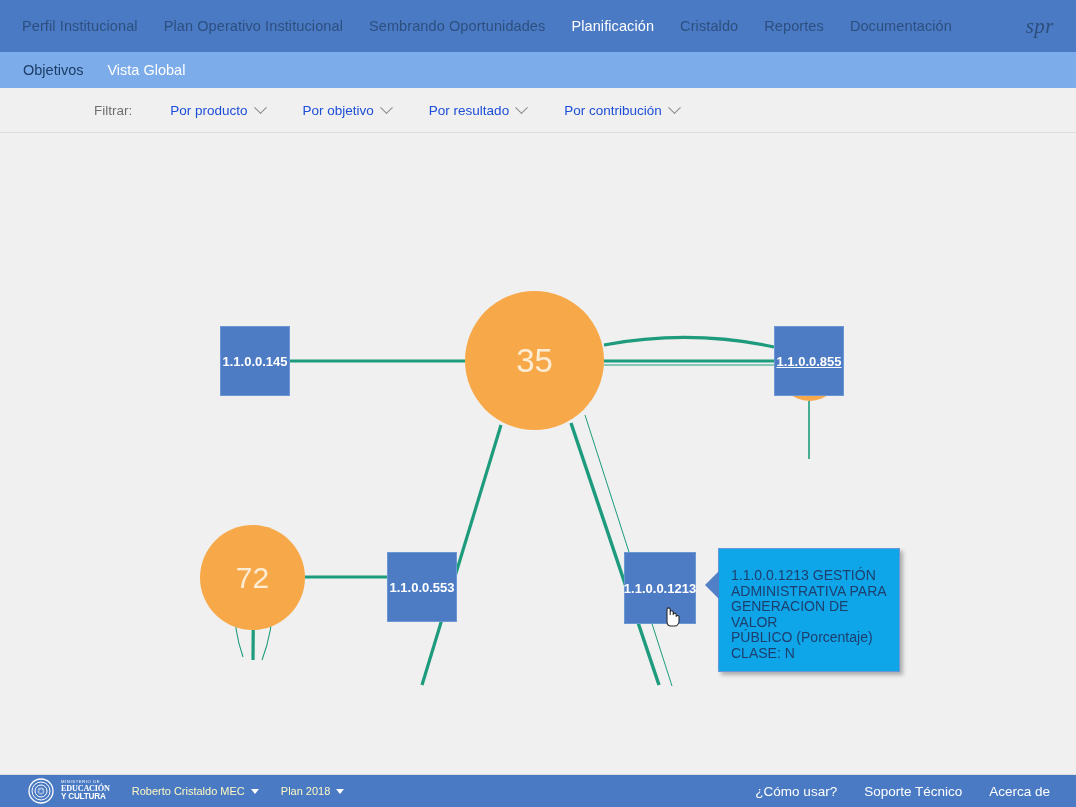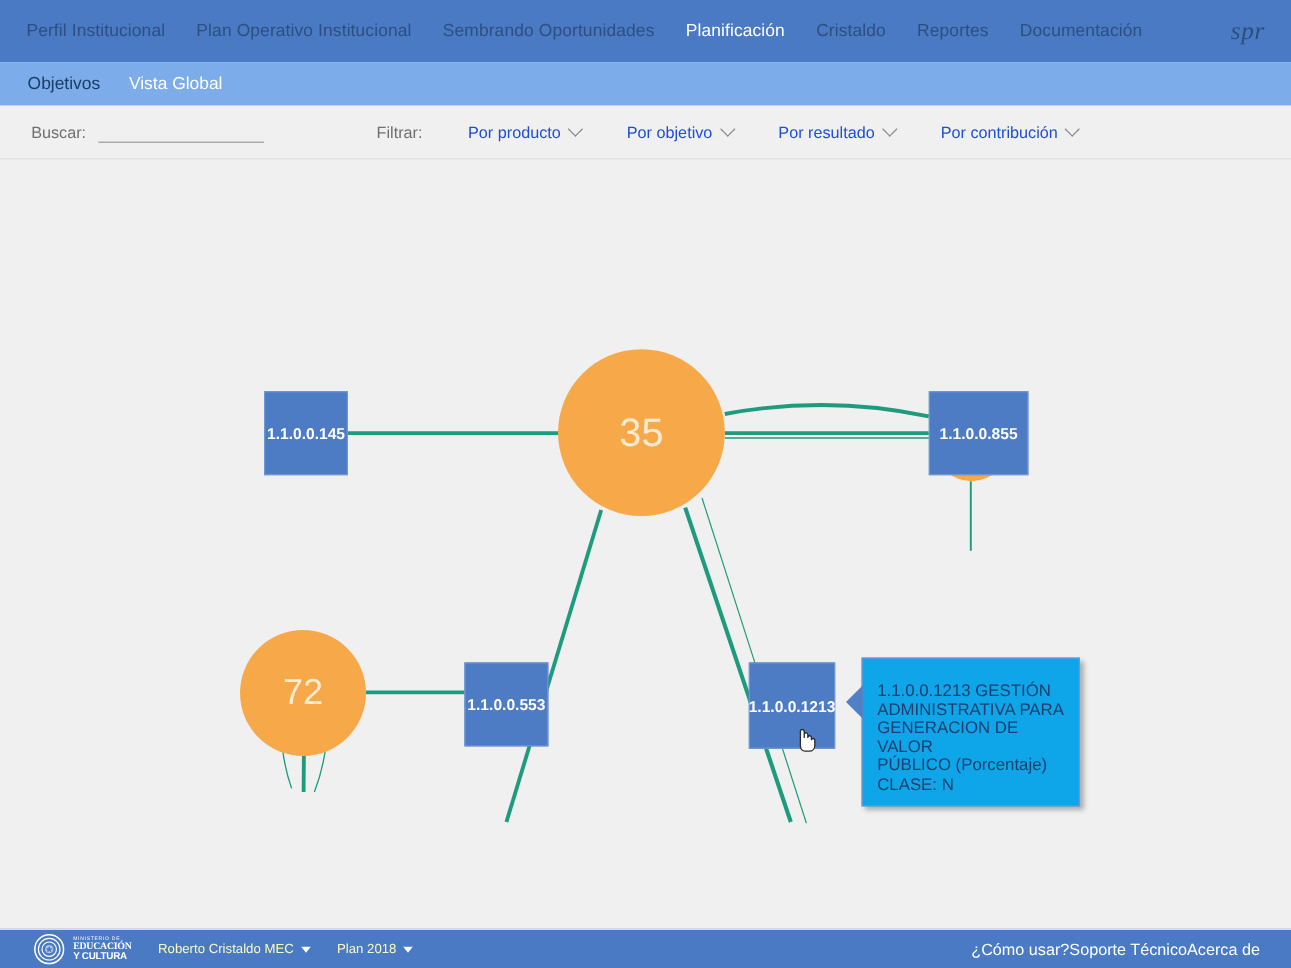--- a/index.html
+++ b/index.html
@@ -137,21 +137,21 @@
     margin-left: 22px; color: #fef9c3; font-size: 11px; cursor: pointer;
     display: flex; align-items: center; white-space: nowrap;
   }
   .dcaret {
     display: inline-block; margin-left: 6px;
     border-left: 4px solid transparent; border-right: 4px solid transparent;
     border-top: 5px solid #ffffff;
   }
   .foot-right { margin-left: auto; display: flex; align-items: center; }
   .foot-right .foot-link {
-    color: #ffffff; font-size: 13.5px; cursor: pointer; white-space: nowrap;
+    color: #ffffff; font-size: 13.5px; margin-left: 27px; cursor: pointer; white-space: nowrap;
   }
   .foot-right .foot-link:last-child { margin-right: 26px; }
 </style>
 </head>
 <body>
 
 <div id="app">
 
   <div class="topnav">
     <div class="nav-item">Perfil Institucional</div>
@@ -163,24 +163,20 @@
     <div class="nav-item">Documentación</div>
     <div class="brand">spr</div>
   </div>
 
   <div class="subnav">
     <div class="sub-item active">Objetivos</div>
     <div class="sub-item">Vista Global</div>
   </div>
 
   <div class="filterbar">
-    <div class="search-wrap">
-      <span class="lbl">Buscar:</span>
-      <input class="search-input" type="text" placeholder="" style="">
-    </div>
     <span class="filter-label">Filtrar:</span>
     <div class="filter-item">
       <span>Por producto</span>
       <i class="caret"></i>
     </div>
     <div class="filter-item">
       <span>Por objetivo</span>
       <i class="caret"></i>
     </div>
     <div class="filter-item">
@@ -225,21 +221,21 @@
     <div class="node-circle" style="left:465px; top:158px; width:139px; height:139px; font-size:33px;">
       <span>35</span>
     </div>
     <div class="node-circle" style="left:200px; top:392px; width:105px; height:105px; font-size:30px;">
       <span>72</span>
     </div>
 
     <div class="node-square" style="left:220px; top:193px; width:70px; height:70px;">
       <span>1.1.0.0.145</span>
     </div>
-    <div class="node-square" style="left:774px; top:193px; width:83px; height:70px;">
+    <div class="node-square" style="left:774px; top:193px; width:70px; height:70px;text-decoration:underline;">
       <span>1.1.0.0.855</span>
     </div>
     <div class="node-square" style="left:387px; top:419px; width:70px; height:70px;">
       <span>1.1.0.0.553</span>
     </div>
     <div class="node-square" style="left:624px; top:419px; width:72px; height:72px;">
       <span>1.1.0.0.1213</span>
     </div>
 
     <div class="tooltip" style="left:718px; top:415px;">

